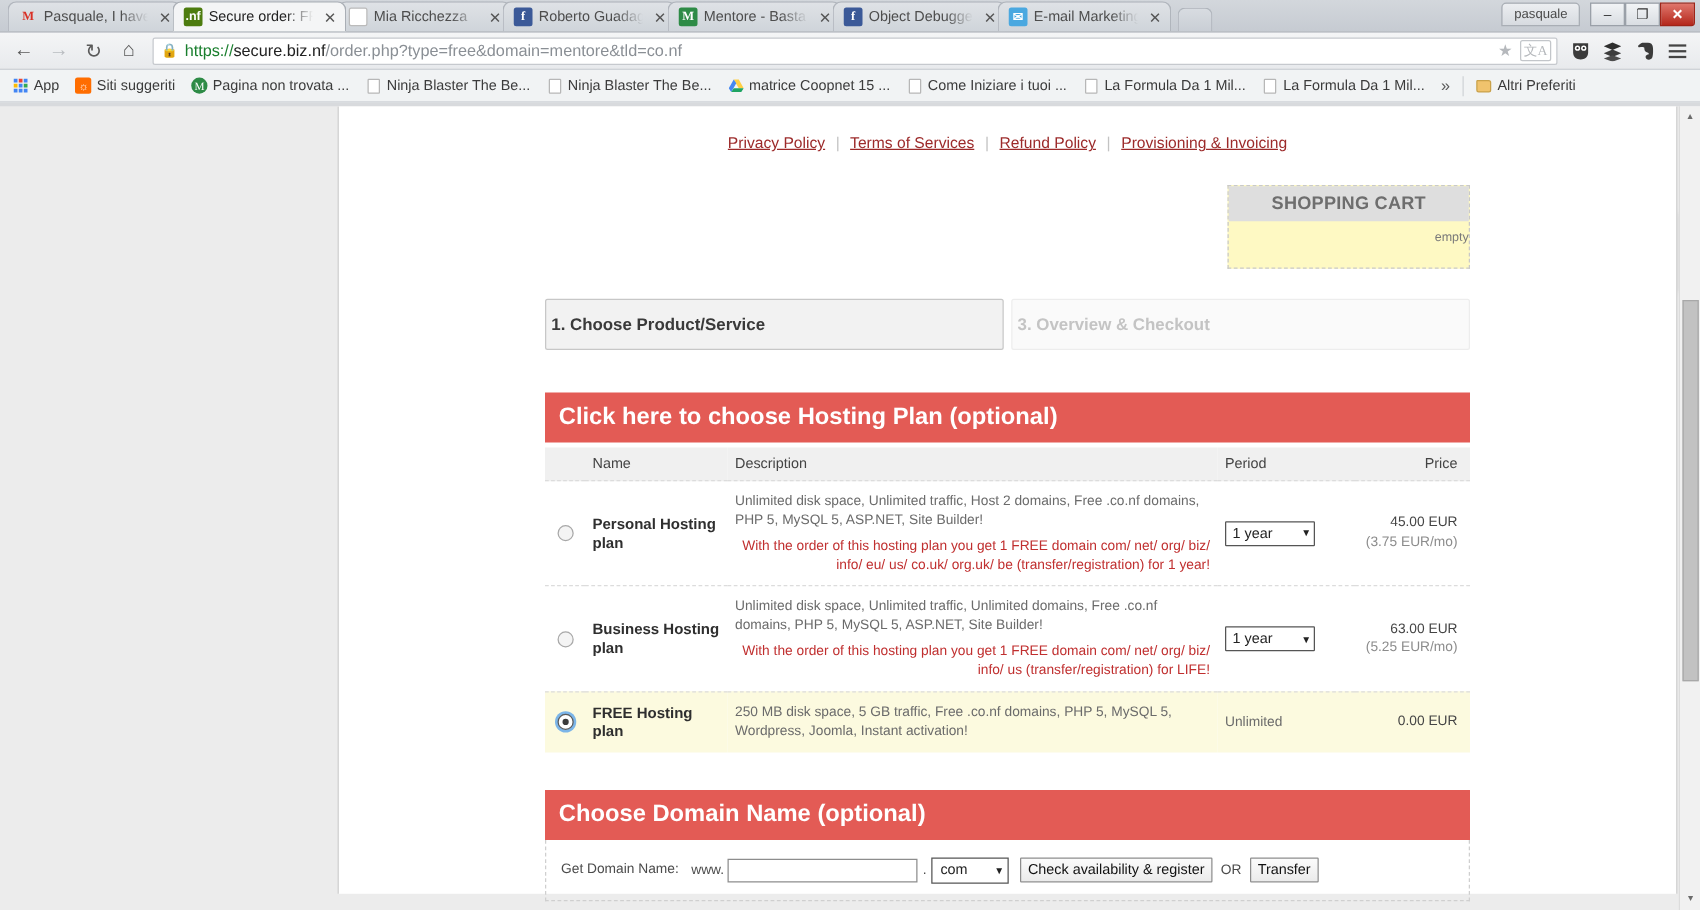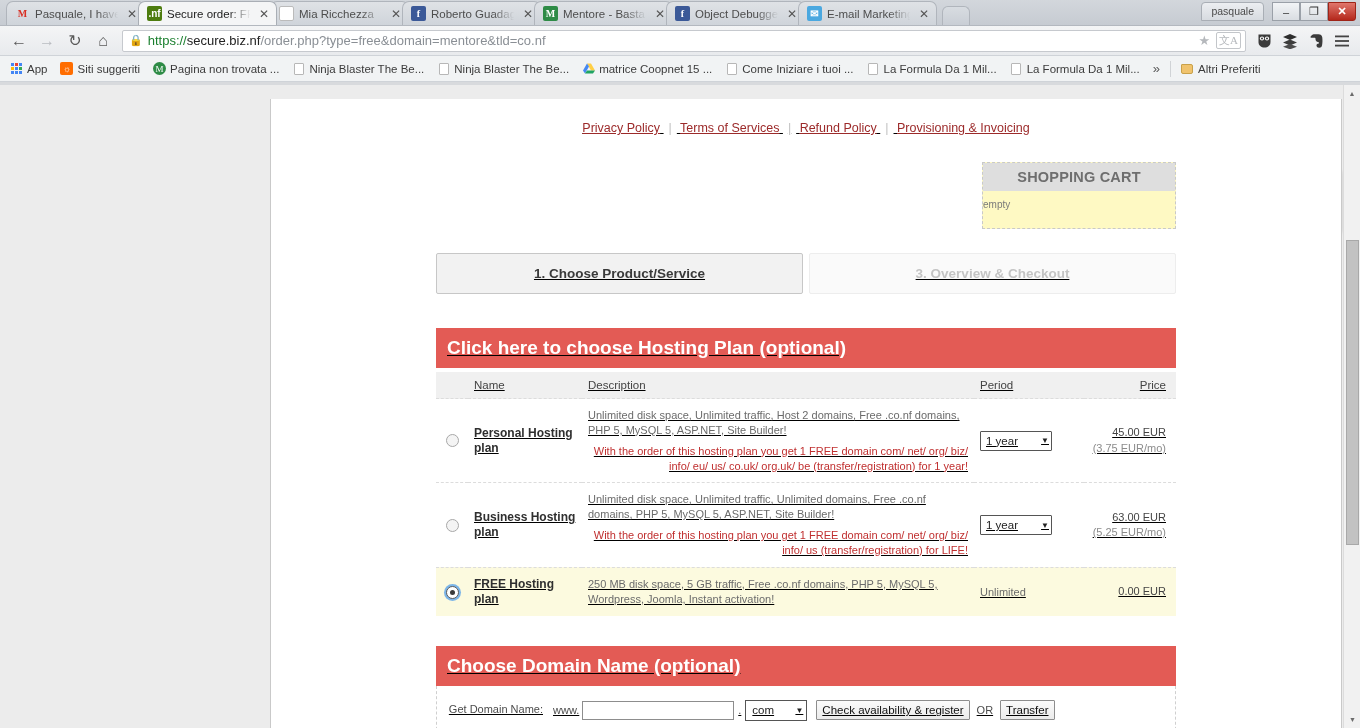--- a/index.html
+++ b/index.html
@@ -160,27 +160,26 @@
   
   .viewport {
     position: absolute;
     left: 0; top: 85px;
     width: 1360px; height: 643px;
     background: #ececec;
     overflow: hidden;
   }
   .pagewrap {
     position: absolute;
-    left: 270px; top: 14px;
+    left: 270px; top: 0;
     width: 1072px;
     height: 630px;
     background: #fff;
     border-left: 1px solid #c9c9c9;
     border-right: 1px solid #c9c9c9;
-    text-decoration: underline;
   }
   .content { width: 740px; margin: 0 auto; padding-top: 18px; position: relative; }
 
   
   .legallinks { text-align: center; font-size: 12.5px; color: #b8b8b8; padding: 4px 0 0; }
   .legallinks a { color: #9c2a2a; text-decoration: underline; }
   .legallinks span.sep { color: #c3c3c3; margin: 0 5px; }
 
   
   .cartbox {
@@ -192,27 +191,26 @@
   }
   .cart-title {
     background: #dedede;
     color: #6e6e6e;
     font-size: 14.5px;
     font-weight: bold;
     text-align: center;
     padding: 6px 4px;
     letter-spacing: .2px;
   }
-  .cart-body { font-size: 10px; color: #7a7a7a; padding: 8px 0 18px; text-align: left; }
+  .cart-body { font-size: 10px; color: #7a7a7a; padding: 8px 0 18px; text-align: right; }
 
   
   .steps { display: flex; gap: 6px; margin-top: 118px; }
   .step {
     flex: 1 1 0;
-    text-align: center;
     font-size: 13.5px;
     font-weight: bold;
     padding: 12px 4px;
     background: #fafafa;
     color: #c4c4c4;
     border: 1px solid #ededed;
     border-radius: 2px;
   }
   .step.active { background: #f2f2f2; color: #3a3a3a; border: 1px solid #c7c7c7; }
 

